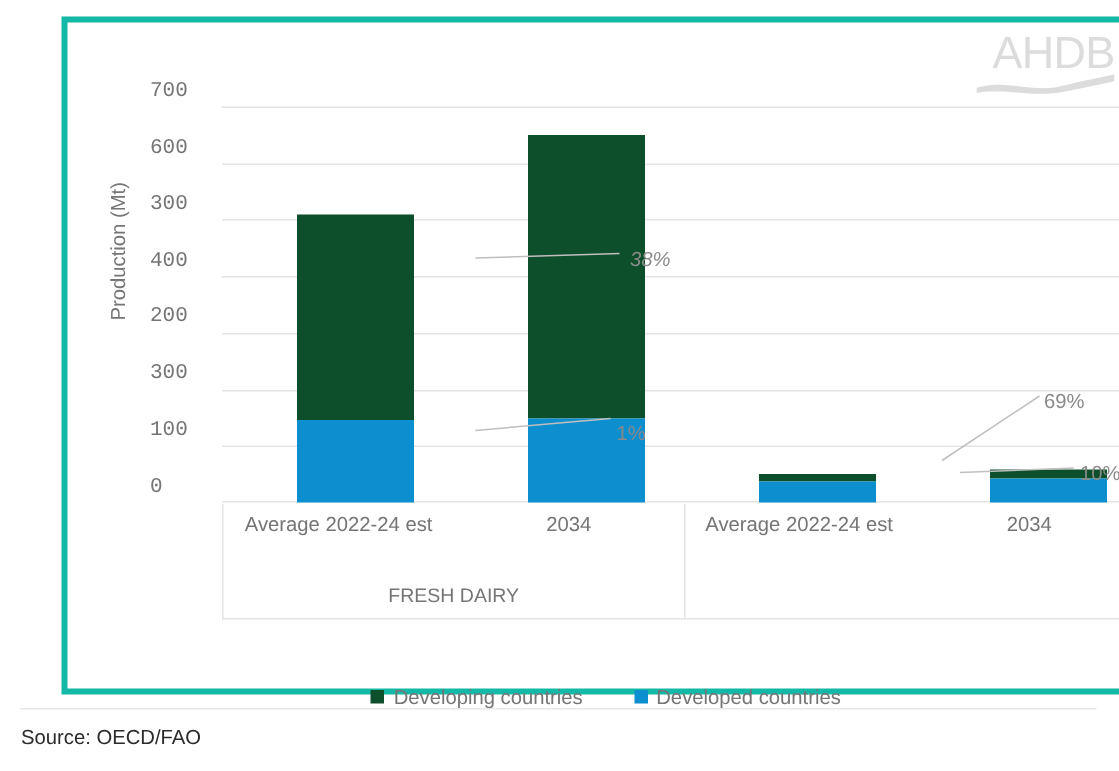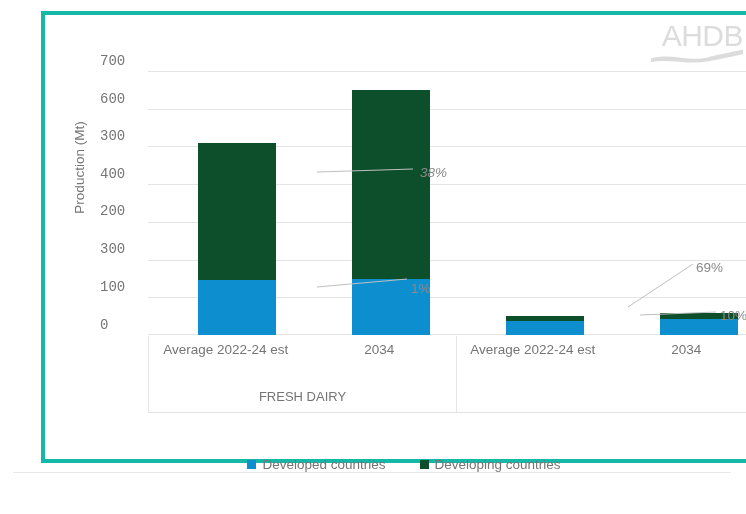--- a/index.html
+++ b/index.html
@@ -307,26 +307,27 @@
       </div>
 
       <div class="cat-group g2">
         <div class="cat-tick t1">Average 2022-24 est</div>
         <div class="cat-tick t2">2034</div>
       </div>
     </div>
 
     <div class="legend">
       <div class="legend-item">
+        <span class="swatch" style="background:#0d4f2a;"></span>
+        <span>Developing countries</span>
+      </div>
+      <div class="legend-item">
         <span class="swatch" style="background:#0d8ecf;"></span>
         <span>Developed countries</span>
       </div>
-      <div class="legend-item">
-        <span class="swatch" style="background:#0d4f2a;"></span>
-        <span>Developing countries</span>
-      </div>
     </div>
 
   </div>
 
   <div class="divider"></div>
+  <div class="source">Source: OECD/FAO</div>
 
 </div>
 
 </body></html>

